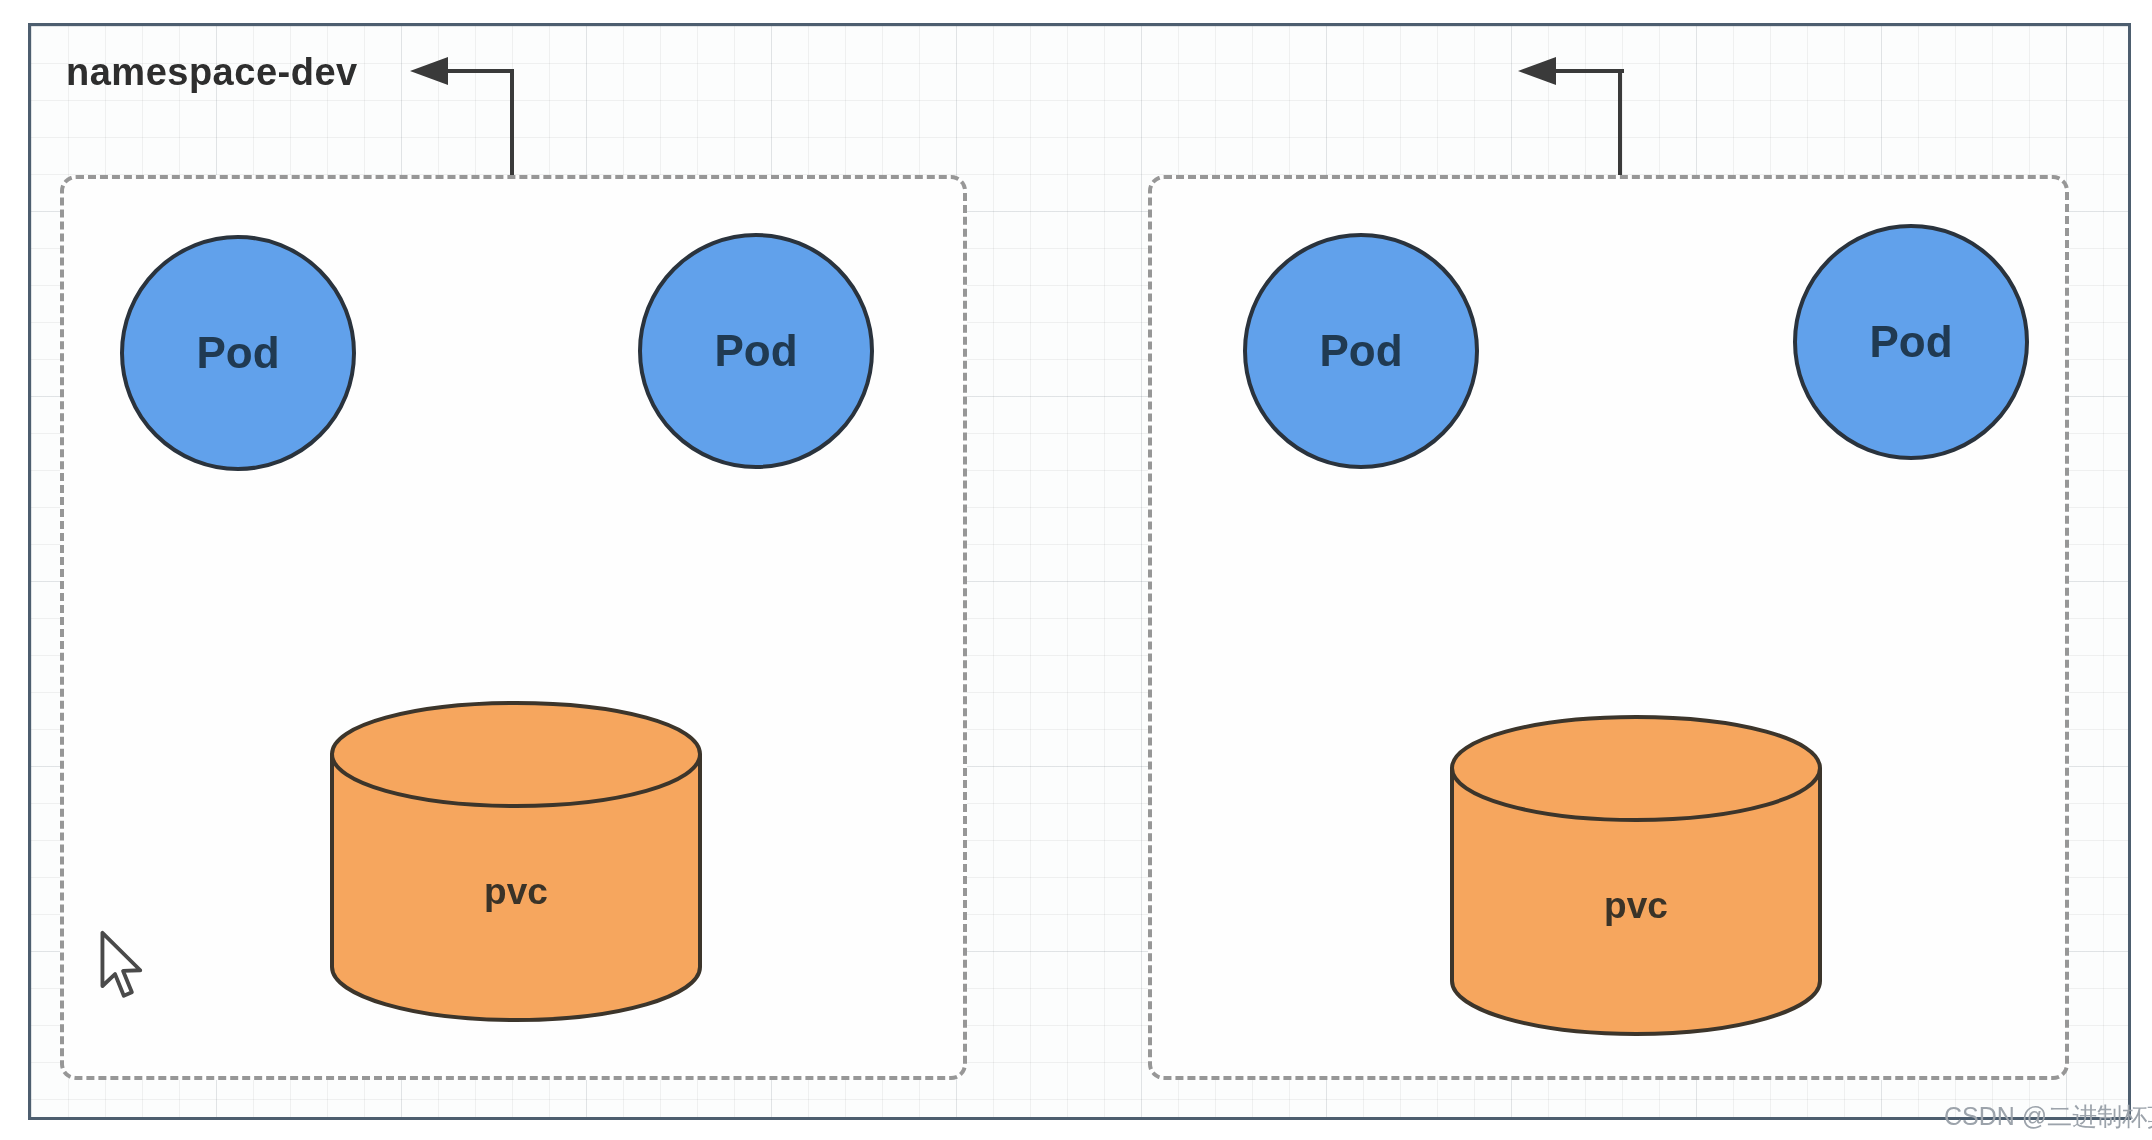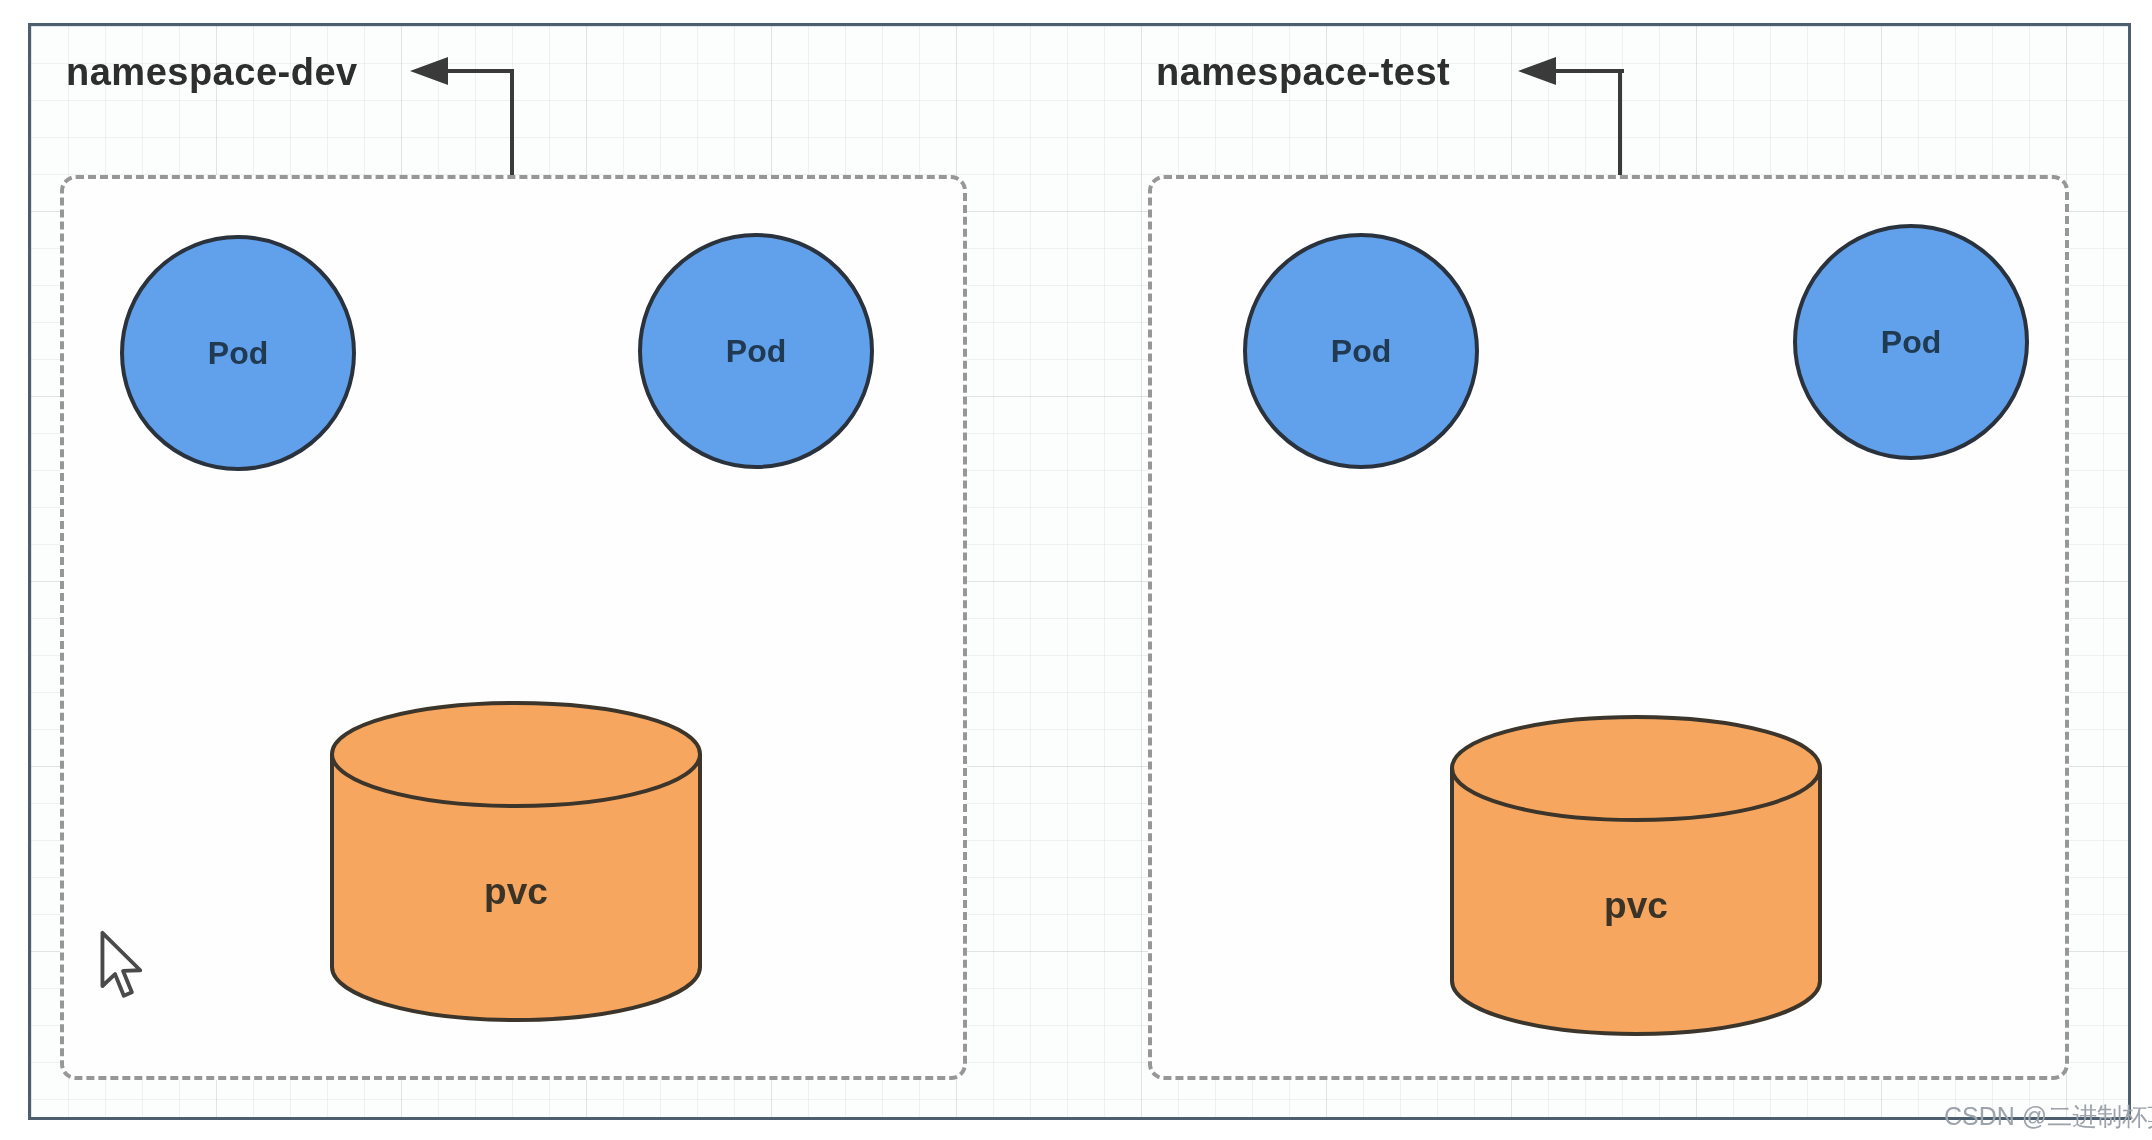--- a/index.html
+++ b/index.html
@@ -32,21 +32,21 @@
   .arrow-vline{width:4px;}
   .ns-box{
     position:absolute;box-sizing:border-box;background:#fefefe;
     border:4px dashed var(--dashed-border,#979797);border-radius:16px;
   }
   .pod{
     position:absolute;width:236px;height:236px;border-radius:50%;
     background:var(--pod-fill,#61a1eb);
     border:4px solid var(--pod-border,#2a333d);
     box-sizing:border-box;display:flex;align-items:center;justify-content:center;
-    font-size:32px;font-weight:bold;color:var(--pod-text,#203a52);
+    font-size:44px;font-weight:bold;color:var(--pod-text,#203a52);
   }
   .pvc{position:absolute;width:374px;height:325px;}
   .pvc svg{display:block;width:100%;height:100%;}
   .pvc-label{
     position:absolute;left:0;right:0;top:53%;text-align:center;
     font-size:37px;font-weight:bold;color:var(--pvc-text,#3a3328);
   }
   .cursor{position:absolute;left:98px;top:930px;width:46px;height:70px;}
   .watermark{
     position:absolute;left:1944px;top:1100px;white-space:nowrap;
@@ -80,21 +80,20 @@
 
     <div class="pvc" style="left:265px;top:520px;">
       <svg viewBox="0 0 374 325">
         <path d="M3,55 C3,26 85,4 187,4 C289,4 371,26 371,55 L371,268 C371,297 289,321 187,321 C85,321 3,297 3,268 Z" style="fill:var(--pvc-fill,#f6a65e);stroke:var(--pvc-border,#3c352b);stroke-width:4;stroke-linejoin:round;"></path>
         <path d="M3,55 C3,84 85,107 187,107 C289,107 371,84 371,55" style="fill:none;stroke:var(--pvc-border,#3c352b);stroke-width:4;"></path>
       </svg>
       <div class="pvc-label">pvc</div>
     </div>
   </div>
 
-  <div class="ns-label" style="left:1156px;top:50px;">namespace-test</div>
 
   <div>
     <div class="arrow-head" style="left:1518px;top:57px;"></div>
     <div class="arrow-hline" style="left:1554px;top:69px;width:70px;"></div>
     <div class="arrow-vline" style="left:1618px;top:69px;height:106px;"></div>
   </div>
 
   <div class="ns-box" style="left:1148px;top:175px;width:921px;height:905px;">
 
     <div class="pod" style="left:91px;top:54px;">

